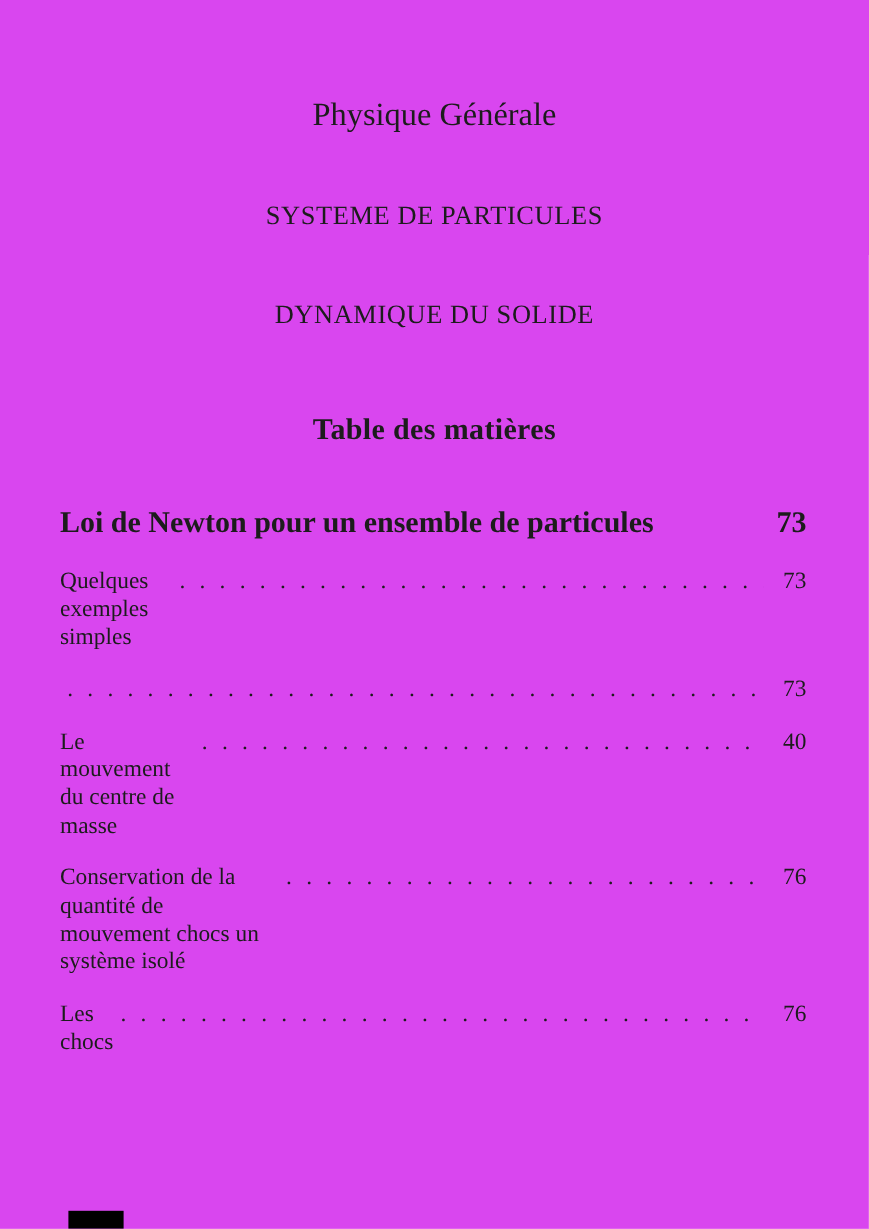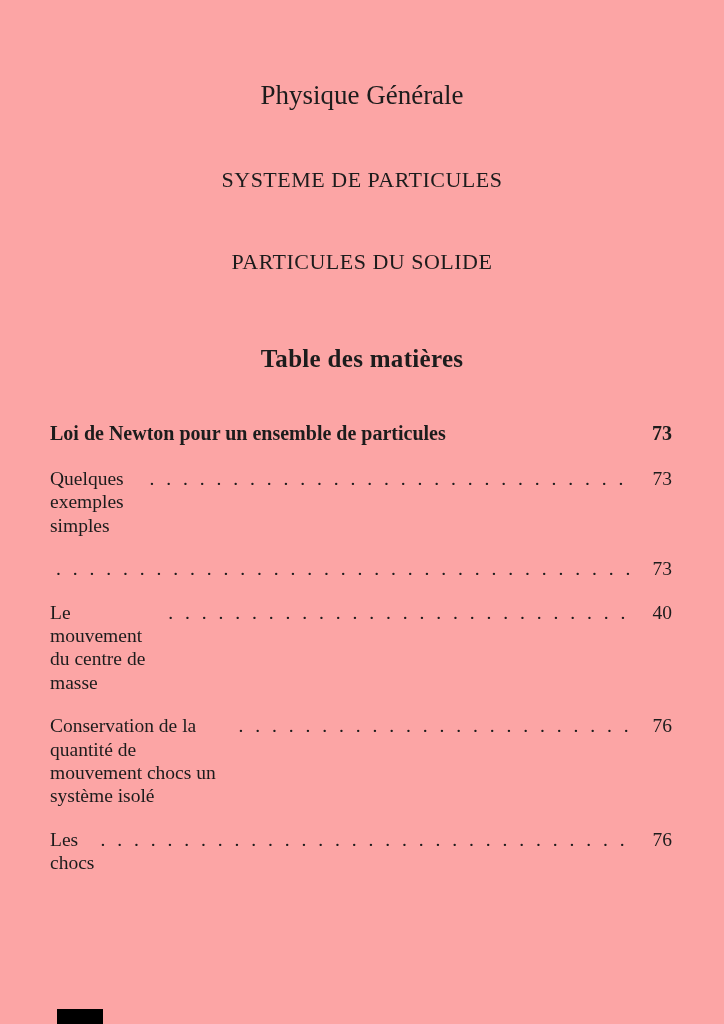--- a/index.html
+++ b/index.html
@@ -6,21 +6,21 @@
   html, body { margin: 0; padding: 0; }
   body {
     width: 724px;
     height: 1024px;
     background: #ffffff;
   }
   .page {
     position: relative;
     width: 724px;
     height: 1024px;
-    background: #fca5a5;
+    background: #d946ef;
     font-family: "Liberation Serif", "DejaVu Serif", serif;
     color: #1c1c1c;
     overflow: hidden;
   }
   .supertitle {
     margin: 0;
     padding-top: 80px;
     text-align: center;
     font-size: 27px;
     font-weight: normal;
@@ -50,21 +50,21 @@
   .toc-row {
     display: flex;
     align-items: baseline;
     font-size: 19.5px;
     line-height: 1.2;
     margin-bottom: 20px;
     cursor: pointer;
   }
   .toc-row.section {
     font-weight: bold;
-    font-size: 20px;
+    font-size: 25px;
     margin-bottom: 22px;
   }
   .toc-label {
     flex: 0 1 auto;
   }
   .toc-leader {
     flex: 1 1 auto;
     overflow: hidden;
     white-space: nowrap;
     margin: 0 6px;
@@ -92,21 +92,21 @@
 </style>
 </head>
 <body>
 
 <div class="page">
 
   <h1 class="supertitle">Physique Générale</h1>
 
   <h2 class="part-title">SYSTEME DE PARTICULES</h2>
 
-  <h2 class="part-title">PARTICULES DU SOLIDE</h2>
+  <h2 class="part-title">DYNAMIQUE DU SOLIDE</h2>
 
 
   <h3 class="toc-heading">Table des matières</h3>
 
   <div class="toc">
 
     <div class="toc-row section">
       <span class="toc-label">Loi de Newton pour un ensemble de particules</span>
       <span class="toc-leader"></span>
       <span class="toc-page">73</span>

